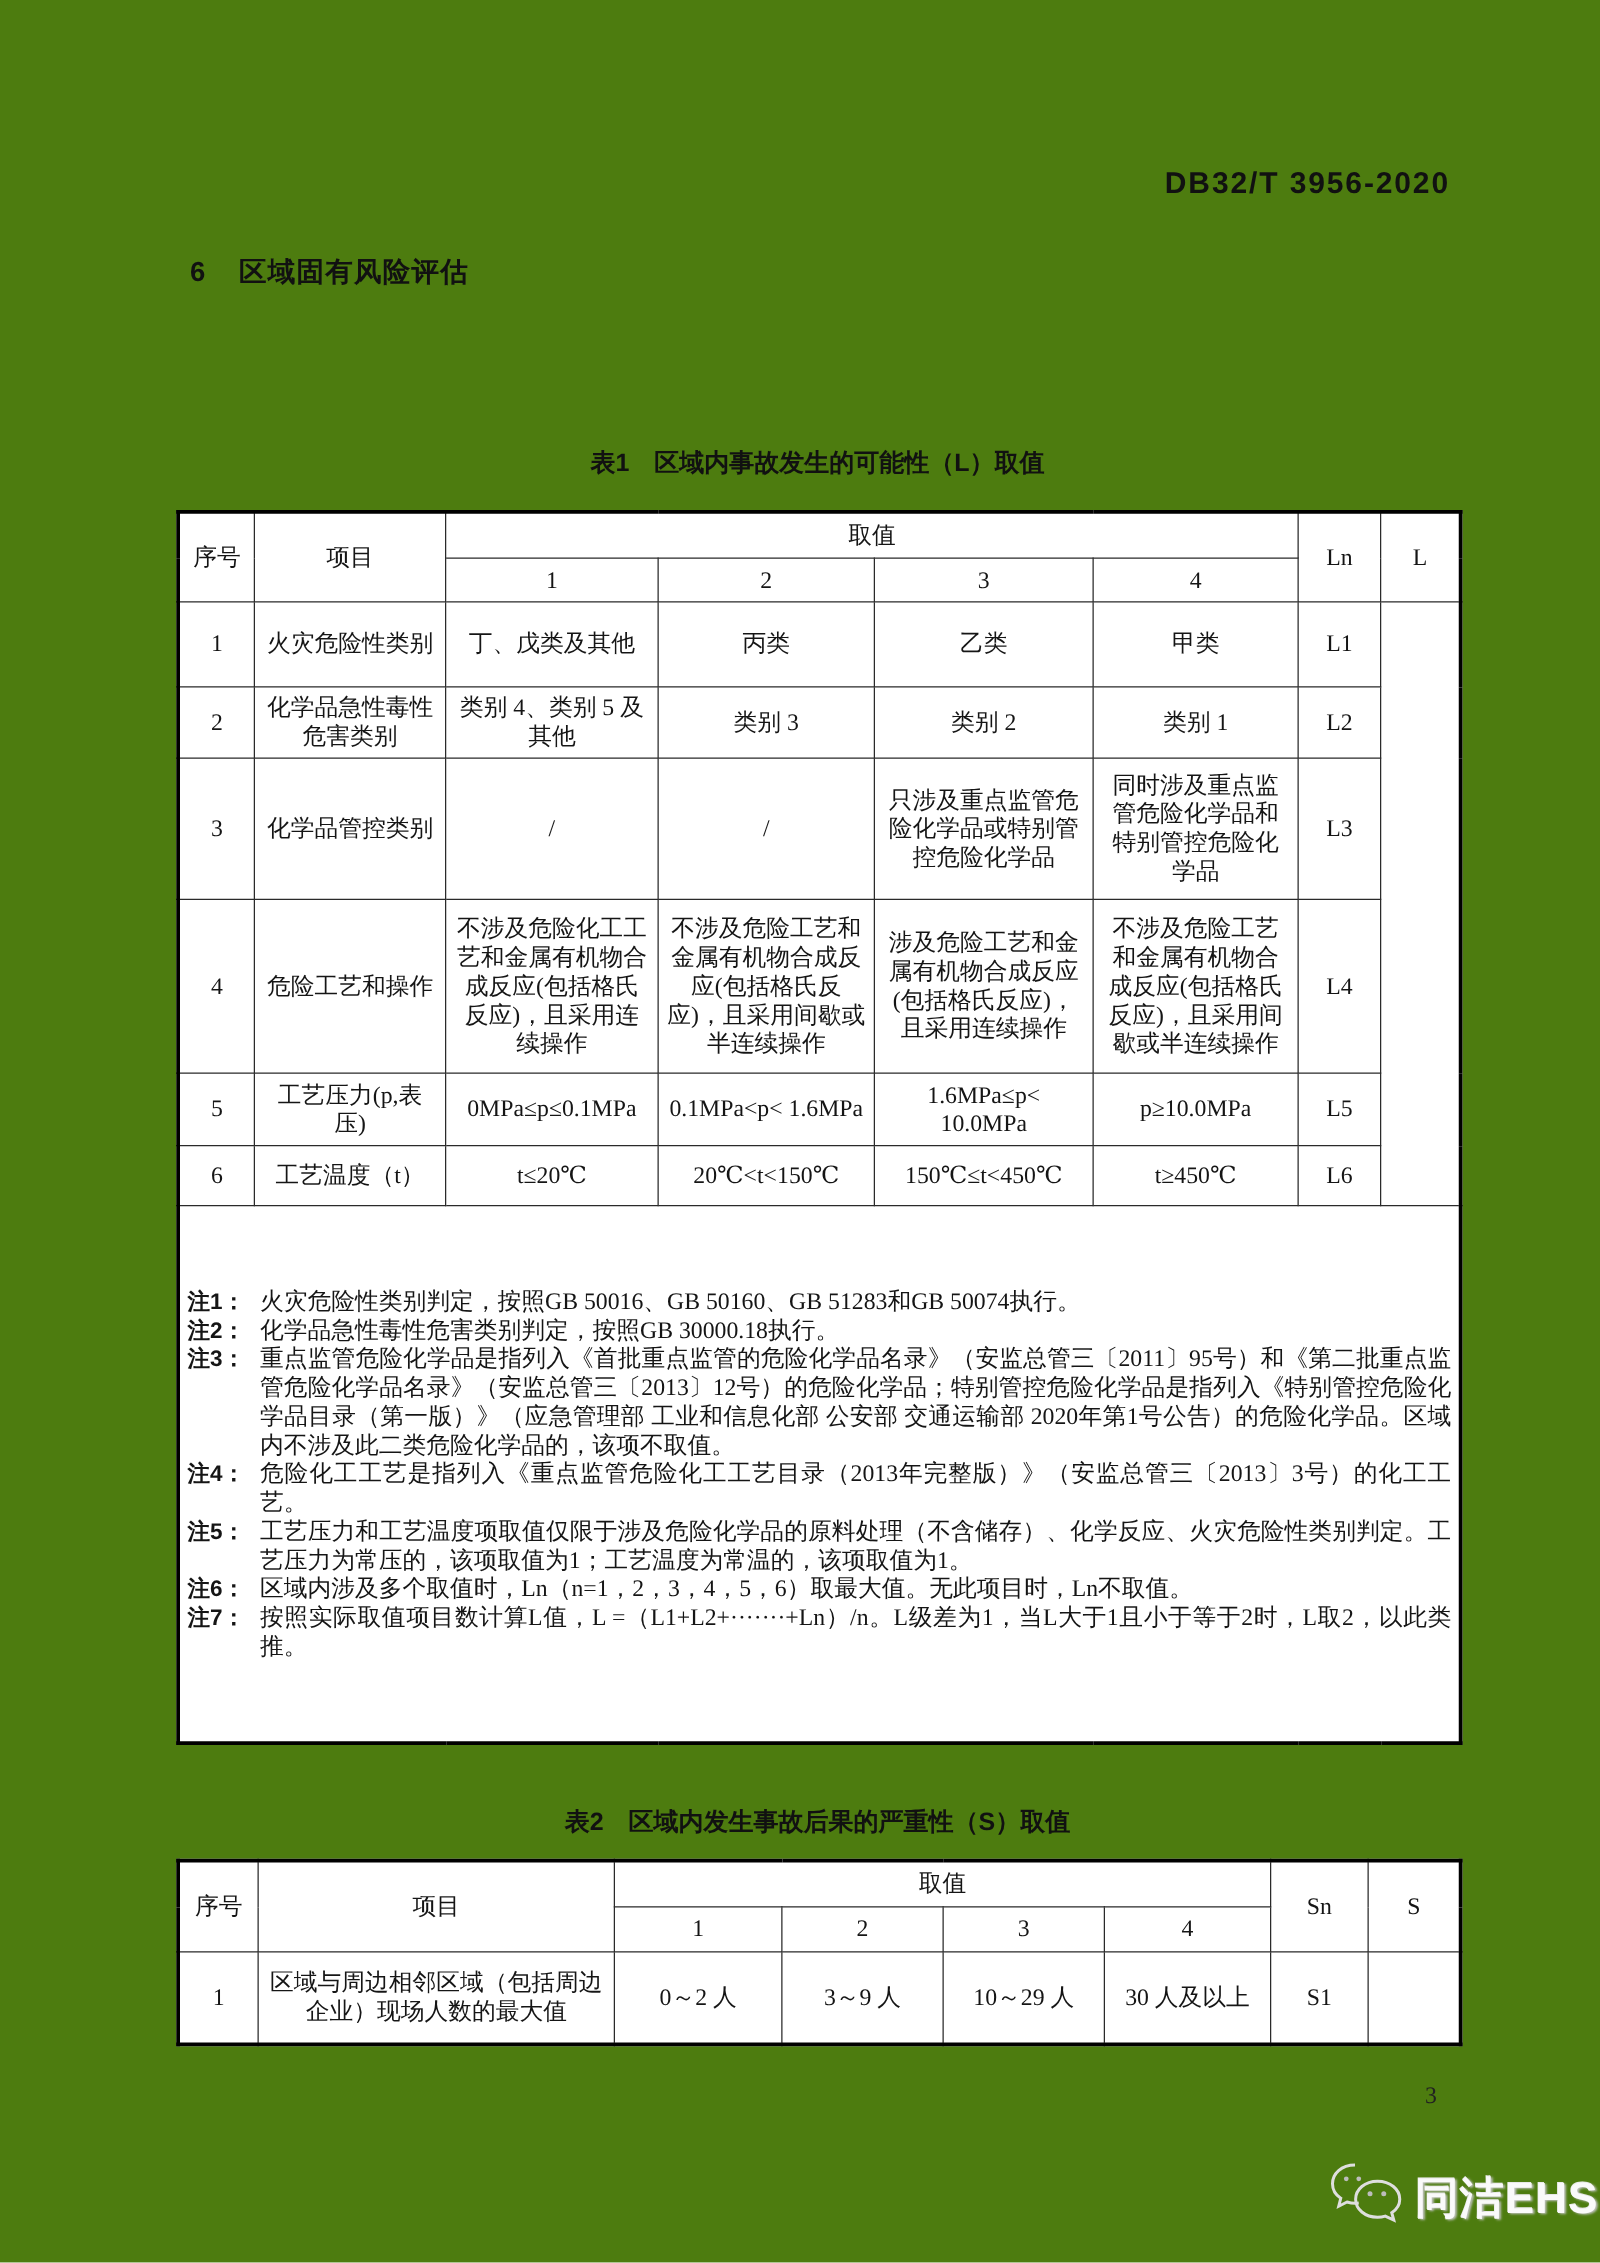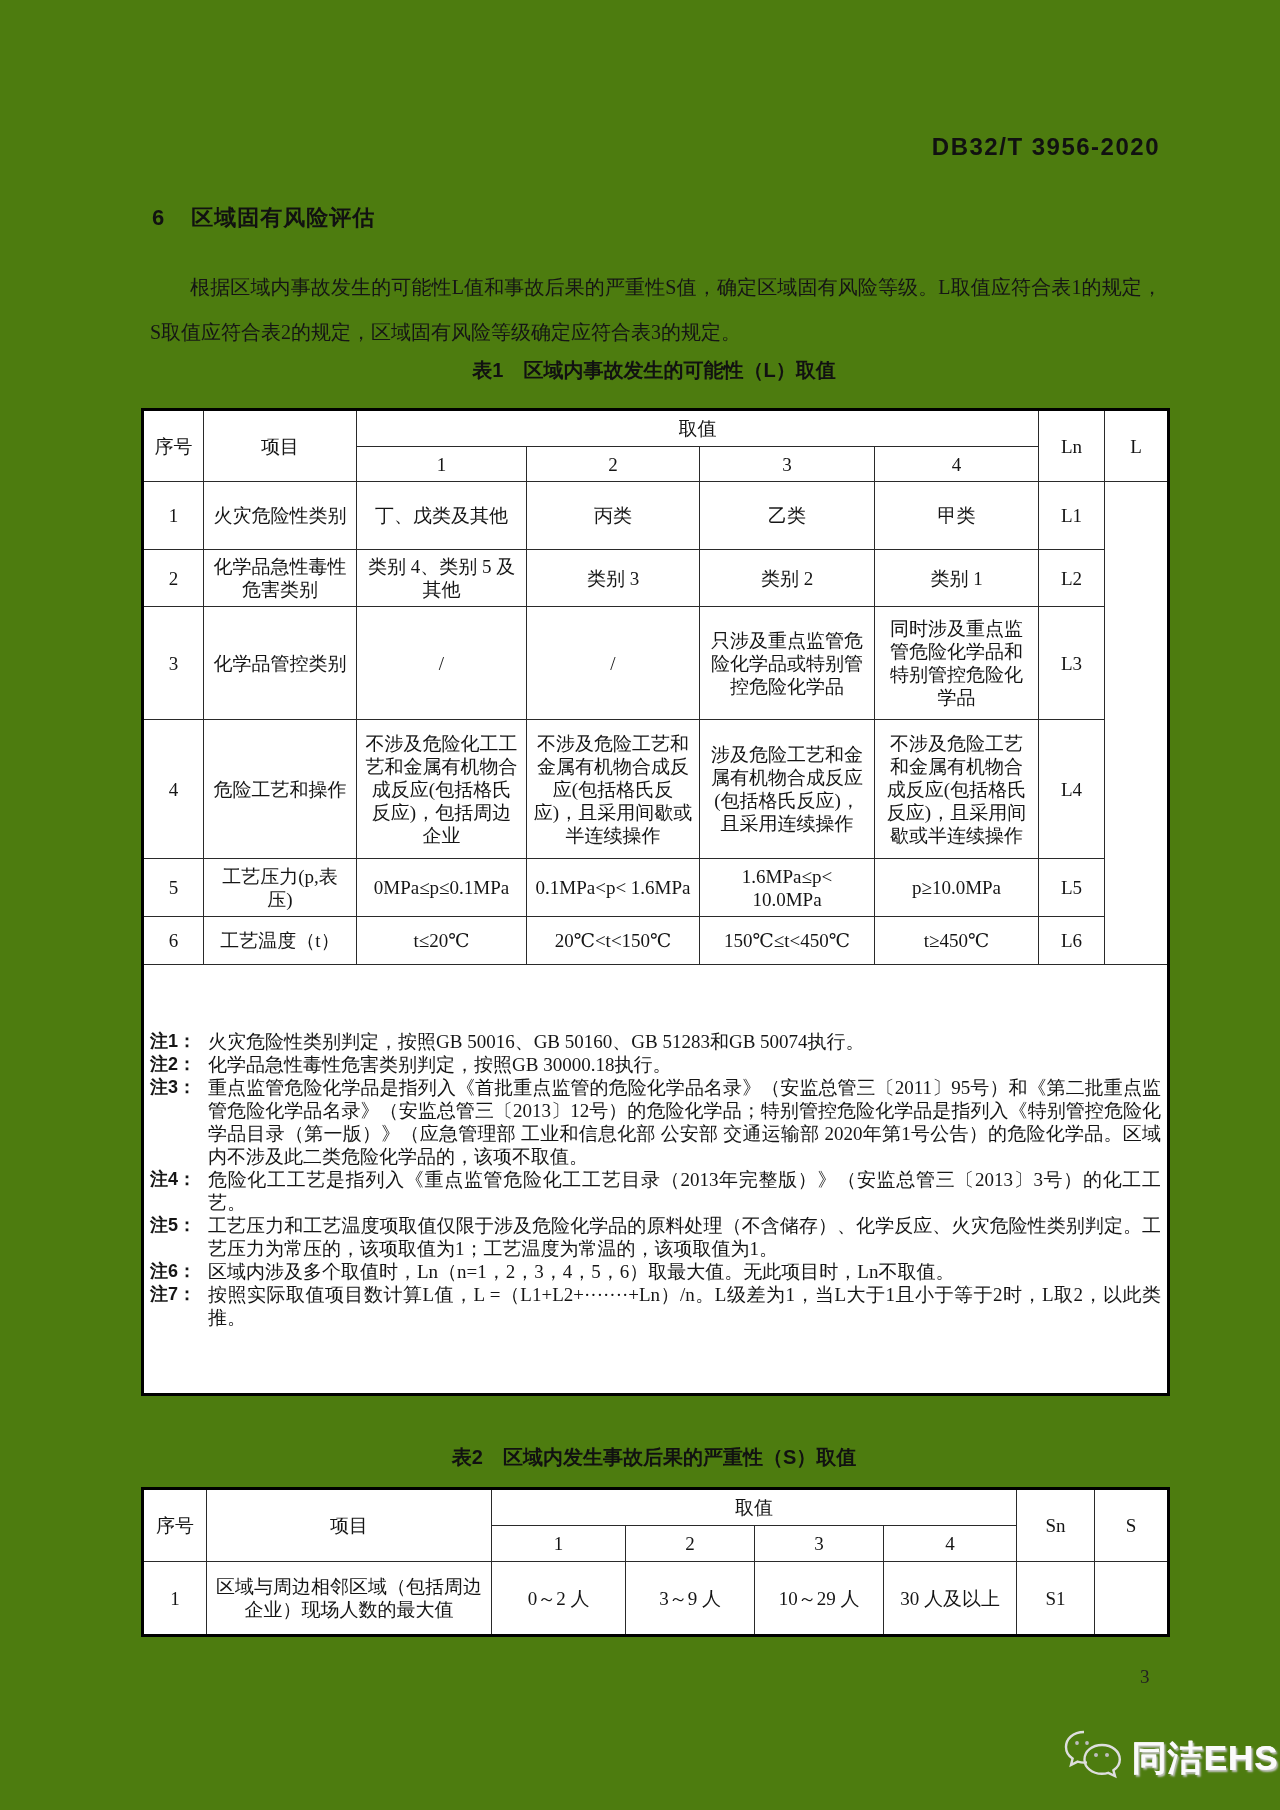--- a/index.html
+++ b/index.html
@@ -45,21 +45,20 @@
 <body>
 
 <div class="page">
 
   <div class="doc-header">DB32/T 3956-2020</div>
 
   <div class="section-heading">
     <span class="no">6</span><span>区域固有风险评估</span>
   </div>
 
-  <div class="intro">根据区域内事故发生的可能性L值和事故后果的严重性S值，确定区域固有风险等级。L取值应符合表1的规定， S取值应符合表2的规定，区域固有风险等级确定应符合表3的规定。</div>
 
   <div class="tbl-caption cap1">表1　区域内事故发生的可能性（L）取值</div>
 
   <table class="grid t1">
     <colgroup>
       <col style="width:61px">
         <col style="width:153px">
         <col style="width:170px">
         <col style="width:173px">
       <col style="width:175px">
@@ -105,21 +104,21 @@
       <td class="tl">化学品管控类别</td>
       <td>/</td>
       <td>/</td>
       <td class="tl">只涉及重点监管危险化学品或特别管控危险化学品</td>
       <td class="tl">同时涉及重点监管危险化学品和特别管控危险化学品</td>
       <td>L3</td>
     </tr>
     <tr style="height:139px">
       <td>4</td>
       <td>危险工艺和操作</td>
-      <td class="tl">不涉及危险化工工艺和金属有机物合成反应(包括格氏反应)，包括周边企业</td>
+      <td class="tl">不涉及危险化工工艺和金属有机物合成反应(包括格氏反应)，且采用连续操作</td>
       <td class="tl">不涉及危险工艺和金属有机物合成反应(包括格氏反应)，且采用间歇或半连续操作</td>
       <td class="tl">涉及危险工艺和金属有机物合成反应(包括格氏反应)，且采用连续操作</td>
       <td class="tl">不涉及危险工艺和金属有机物合成反应(包括格氏反应)，且采用间歇或半连续操作</td>
       <td>L4</td>
     </tr>
     <tr style="height:58px">
       <td>5</td>
       <td class="tl">工艺压力(p,表压)</td>
       <td>0MPa≤p≤0.1MPa</td>
       <td>0.1MPa&lt;p&lt; 1.6MPa</td>

